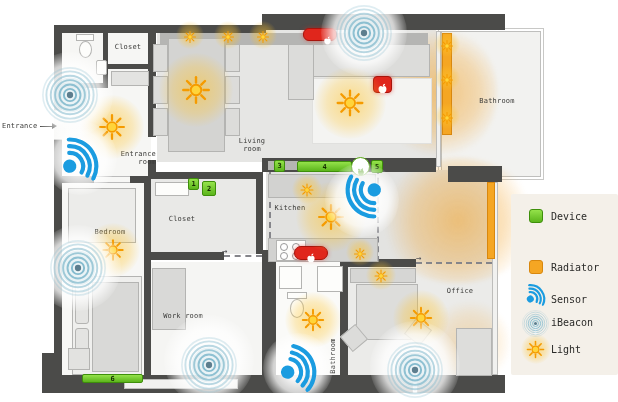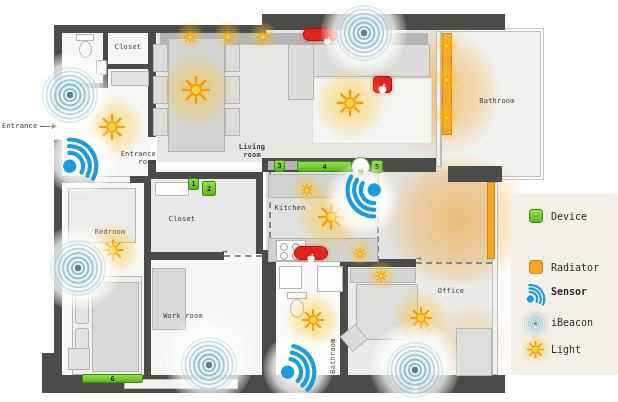--- a/index.html
+++ b/index.html
@@ -158,27 +158,27 @@
   <div class="fu" style="left:356px;top:284px;width:62px;height:56px;background:#dddddb;"></div>
   <div class="fu" style="left:344px;top:328px;width:20px;height:20px;transform:rotate(-40deg);"></div>
   <div class="fu" style="left:408px;top:322px;width:20px;height:20px;transform:rotate(38deg);"></div>
   <div class="fu" style="left:456px;top:328px;width:36px;height:48px;background:#dddddb;"></div>
 
   <div class="rad" style="left:442px;top:33px;width:10px;height:102px;"></div>
   <div class="rad" style="left:487px;top:182px;width:8px;height:77px;"></div>
 
   <div class="lbl c" style="left:103px;top:43px;width:50px;">Closet</div>
   <div class="lbl r" style="left:112px;top:150px;width:44px;">Entrance room</div>
-  <div class="lbl c" style="left:228px;top:143px;width:48px;font-weight:bold;">Living room</div>
+  <div class="lbl c" style="left:228px;top:137px;width:48px;">Living room</div>
   <div class="lbl c" style="left:477px;top:97px;width:40px;">Bathroom</div>
   <div class="lbl c" style="left:86px;top:228px;width:48px;">Bedroom</div>
   <div class="lbl c" style="left:158px;top:215px;width:48px;">Closet</div>
   <div class="lbl c" style="left:266px;top:204px;width:48px;">Kitchen</div>
   <div class="lbl c" style="left:158px;top:312px;width:50px;">Work room</div>
-  <div class="lbl c" style="left:429px;top:287px;width:44px;">Office</div>
+  <div class="lbl c" style="left:438px;top:287px;width:44px;">Office</div>
   <div class="lbl c" style="left:305px;top:352px;width:56px;transform:rotate(-90deg);">Bathroom</div>
 
   <div class="lbl r" style="left:2px;top:122px;width:34px;">Entrance</div>
   <div class="arrline" style="left:40px;top:126px;width:13px;"></div>
   <div class="arrhead" style="left:52px;top:123px;"></div>
 
   <div class="dev" style="left:188px;top:178px;width:11px;height:12px;">1</div>
   <div class="dev" style="left:202px;top:181px;width:14px;height:15px;">2</div>
   <div class="dev" style="left:274px;top:160px;width:11px;height:12px;">3</div>
   <div class="dev" style="left:297px;top:161px;width:55px;height:11px;">4</div>
@@ -532,21 +532,21 @@
       <span class="lg-sq" style="background:#f5a623;border:1px solid #d8870e;"></span>
       <span class="lg-lbl" style="top:2px;">Radiator</span>
     </div>
     <div class="lg-row" style="top:88px;">
       <span class="abs" style="left:12px;top:0;width:26px;height:26px;transform:rotate(-35deg);"><svg viewBox="0 0 60 60" width="100%" height="100%" fill="none">
             <circle cx="14" cy="30" r="8" fill="#1b9ce0"></circle>
             <path d="M22 16.1 A16 16 0 0 1 22 43.9" stroke="#1b9ce0" stroke-width="5" stroke-linecap="round"></path>
             <path d="M26 9.2 A24 24 0 0 1 26 50.8" stroke="#1b9ce0" stroke-width="5" stroke-linecap="round"></path>
             <path d="M30 2.3 A32 32 0 0 1 30 57.7" stroke="#1b9ce0" stroke-width="5" stroke-linecap="round"></path>
           </svg></span>
-      <span class="lg-lbl" style="top:4px;font-weight:bold;">Sensor</span>
+      <span class="lg-lbl" style="top:12px;">Sensor</span>
     </div>
     <div class="lg-row" style="top:146px;">
       <span class="halo" style="left:25px;top:9px;width:30px;height:30px;"></span>
       <span class="abs" style="left:15px;top:0;width:19px;height:19px;"><svg viewBox="0 0 40 40" width="100%" height="100%">
             <g stroke="#f59b00" stroke-width="3.2" stroke-linecap="round">
               <line x1="30" y1="20" x2="37" y2="20"></line>
               <line x1="27.1" y1="27.1" x2="32" y2="32"></line>
               <line x1="20" y1="30" x2="20" y2="37"></line>
               <line x1="12.9" y1="27.1" x2="8" y2="32"></line>
               <line x1="10" y1="20" x2="3" y2="20"></line>

